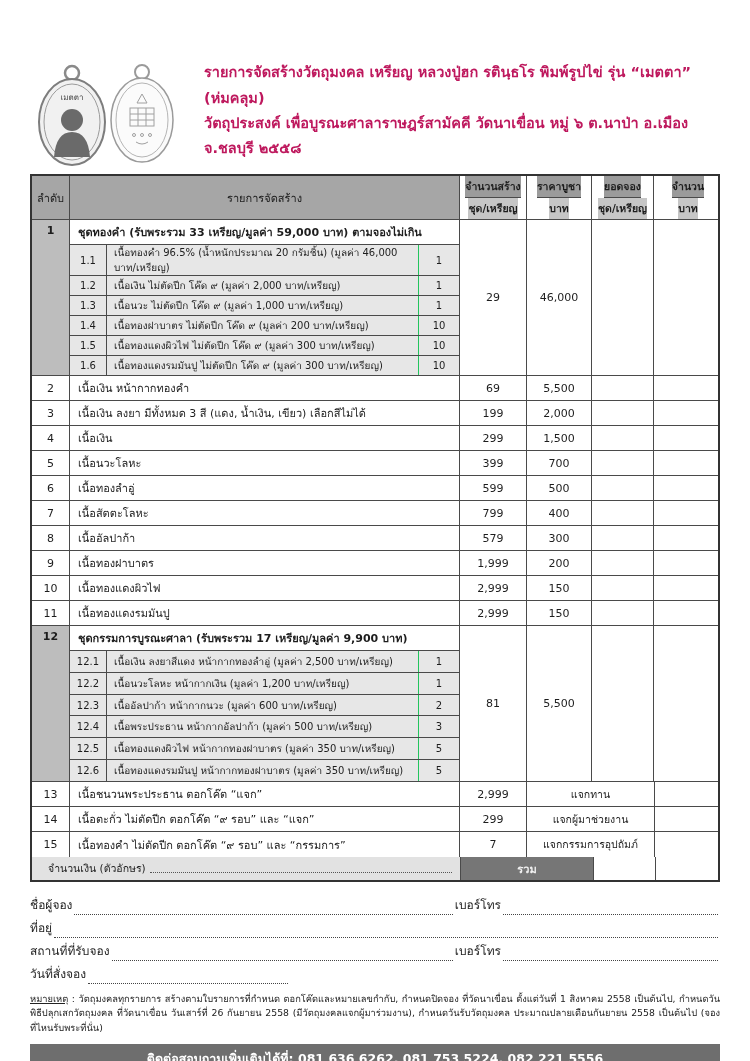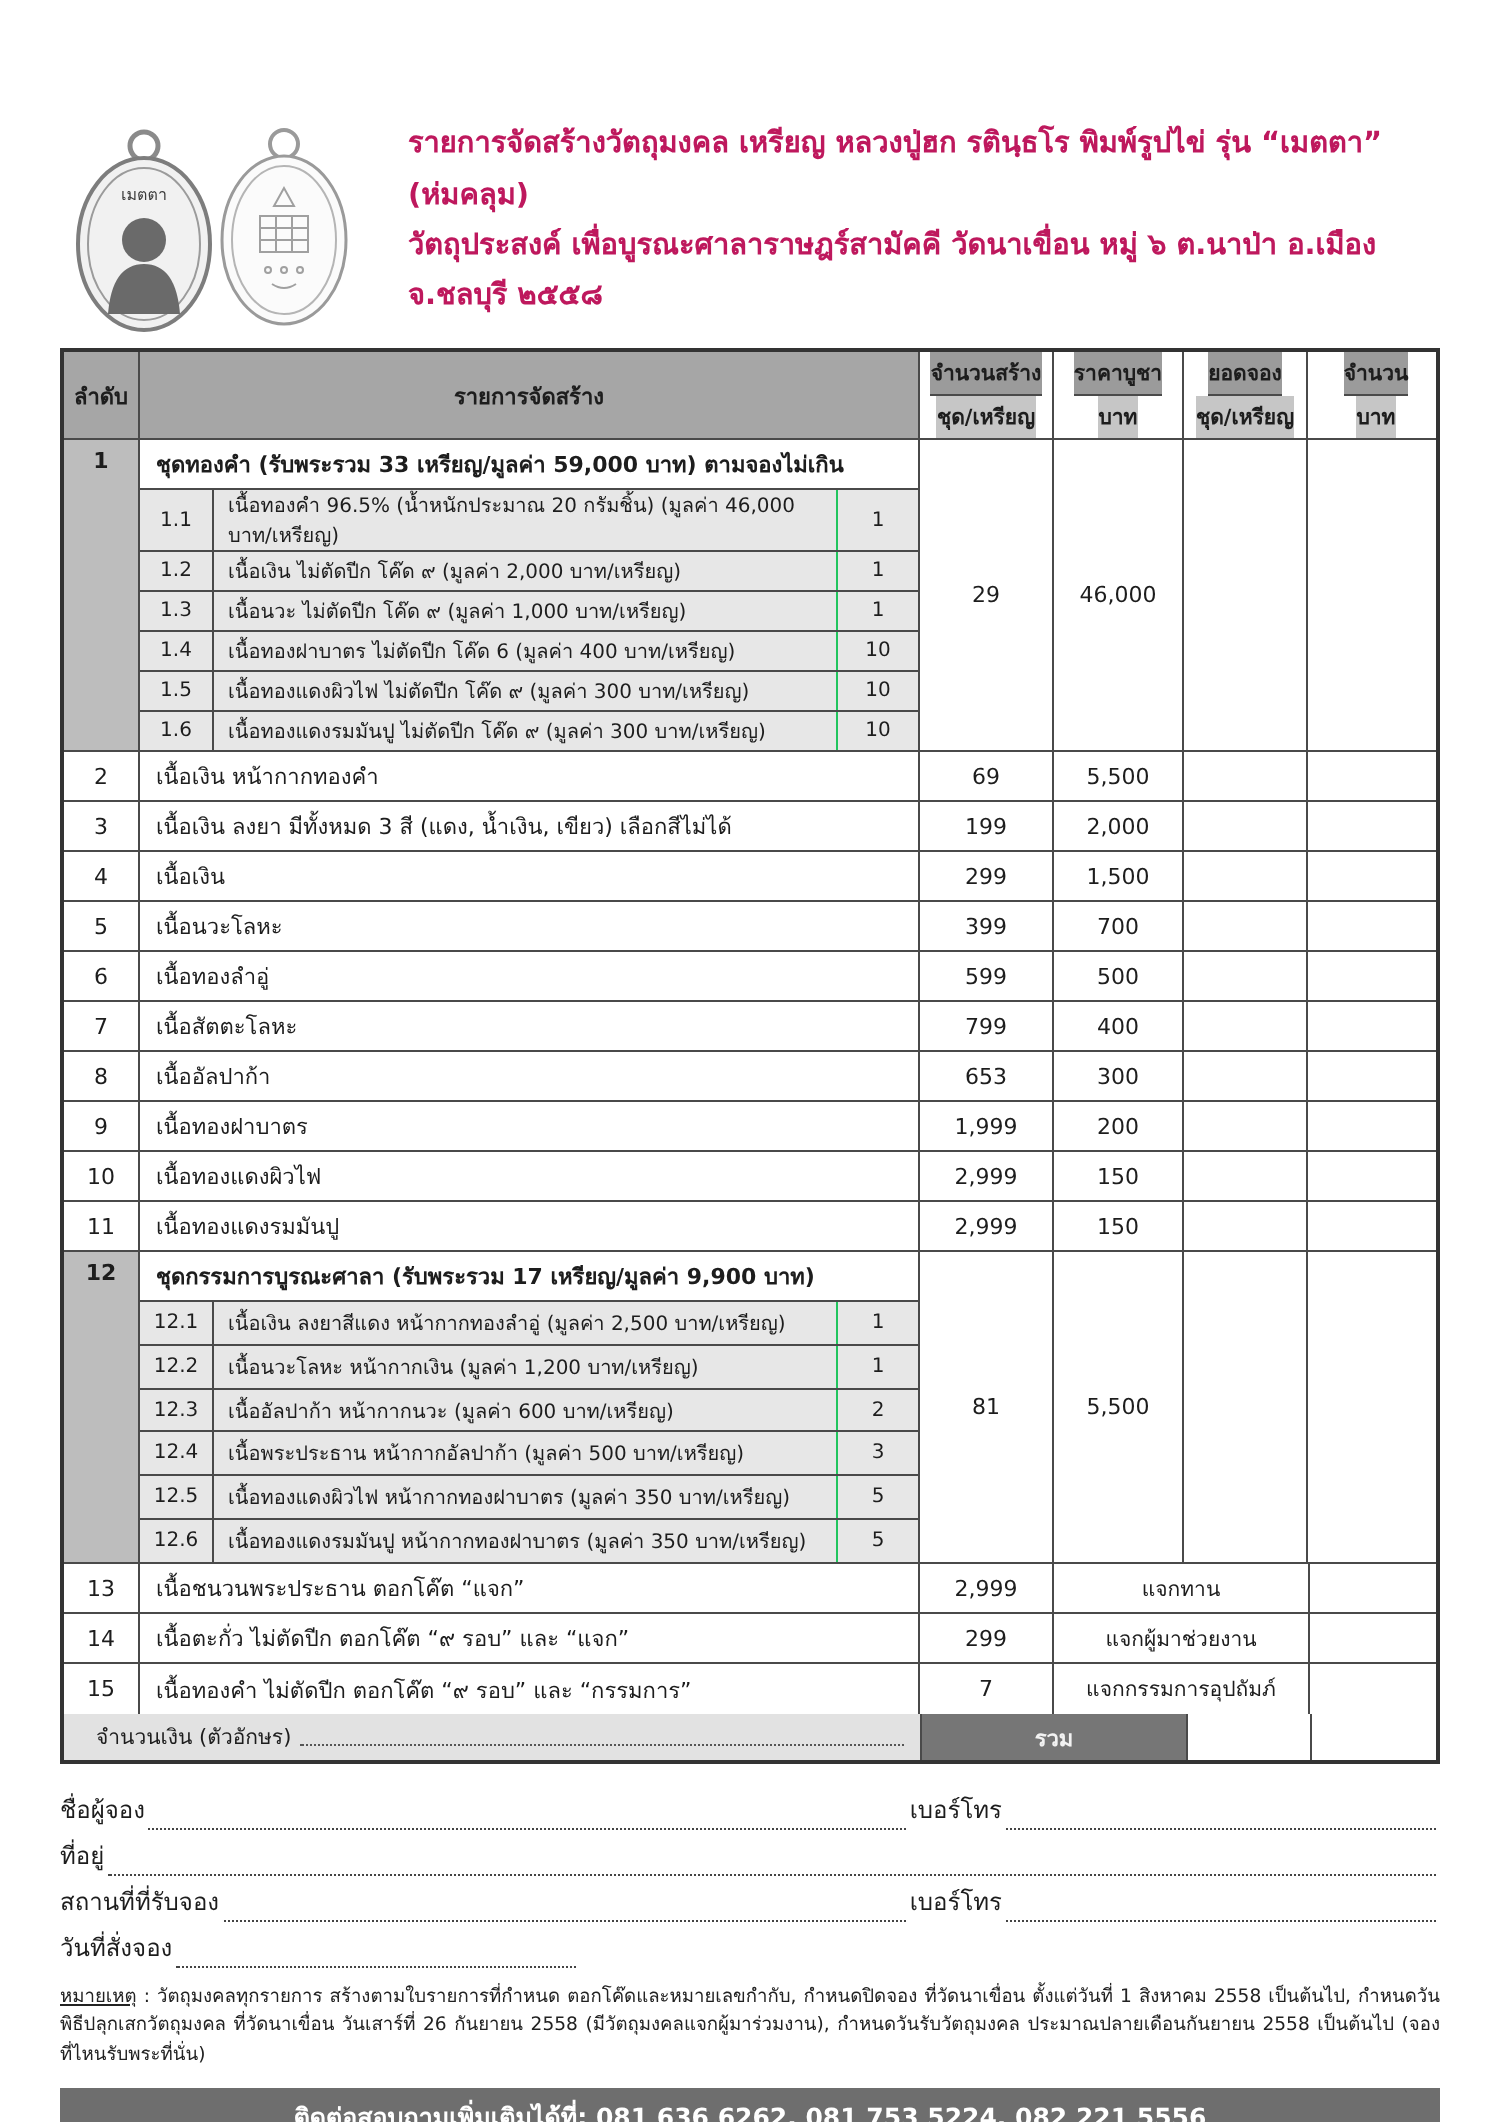--- a/index.html
+++ b/index.html
@@ -32,21 +32,21 @@
   .c-price   { width: 65px;  flex: 0 0 65px; }
   .c-booked  { width: 62px;  flex: 0 0 62px; }
   .c-amount  { width: 68px;  flex: 0 0 68px; }
 
   
   .thead .hc { display:flex; flex-direction:column; }
   .hc .h-top, .hc .h-bot { flex:1; display:flex; align-items:center; justify-content:center;
       font-size: 10.5px; font-weight: 600; }
   .hc .h-top { background:#9b9b9b; border-bottom:1px solid #4a4a4a; }
   .hc .h-bot { background:#c6c6c6; }
-  .hc.span2 { background:#a6a6a6; align-items:center; justify-content:center; font-weight:700; font-size:11px; }
+  .hc.span2 { background:#a6a6a6; align-items:center; justify-content:center; font-weight:400; font-size:11px; }
   .thead { height: 44px; }
 
   
   .r-simple { height: 25px; }
   .r-simple .c-item { justify-content: flex-start; padding-left: 8px; text-align: left; }
 
   
   .r-group .c-no { background:#bdbdbd; align-items:flex-start; padding-top:4px; font-weight:600; }
   .g-items { width:390px; flex:0 0 390px; border-right:1px solid #4a4a4a; display:flex; flex-direction:column; }
   .g-title { height: 24px; display:flex; align-items:center; padding-left:8px;
@@ -161,21 +161,21 @@
               <div class="sub-desc">เนื้อเงิน ไม่ตัดปีก โค๊ด ๙ (มูลค่า 2,000 บาท/เหรียญ)</div>
               <div class="sub-count num">1</div>
             </div>
             <div class="sub-row">
               <div class="sub-no num">1.3</div>
               <div class="sub-desc">เนื้อนวะ ไม่ตัดปีก โค๊ด ๙ (มูลค่า 1,000 บาท/เหรียญ)</div>
               <div class="sub-count num">1</div>
             </div>
             <div class="sub-row">
               <div class="sub-no num">1.4</div>
-              <div class="sub-desc">เนื้อทองฝาบาตร ไม่ตัดปีก โค๊ด 6 (มูลค่า 400 บาท/เหรียญ)</div>
+              <div class="sub-desc">เนื้อทองฝาบาตร ไม่ตัดปีก โค๊ด ๙ (มูลค่า 200 บาท/เหรียญ)</div>
               <div class="sub-count num">10</div>
             </div>
             <div class="sub-row">
               <div class="sub-no num">1.5</div>
               <div class="sub-desc">เนื้อทองแดงผิวไฟ ไม่ตัดปีก โค๊ด ๙ (มูลค่า 300 บาท/เหรียญ)</div>
               <div class="sub-count num">10</div>
             </div>
             <div class="sub-row">
               <div class="sub-no num">1.6</div>
               <div class="sub-desc">เนื้อทองแดงรมมันปู ไม่ตัดปีก โค๊ด ๙ (มูลค่า 300 บาท/เหรียญ)</div>
@@ -231,21 +231,21 @@
           <div class="cell c-no num">7</div>
           <div class="cell c-item">เนื้อสัตตะโลหะ</div>
           <div class="cell c-qty num">799</div>
           <div class="cell c-price num">400</div>
           <div class="cell c-booked num"></div>
           <div class="cell c-amount num"></div>
         </div>
         <div class="trow r-simple">
           <div class="cell c-no num">8</div>
           <div class="cell c-item">เนื้ออัลปาก้า</div>
-          <div class="cell c-qty num">653</div>
+          <div class="cell c-qty num">579</div>
           <div class="cell c-price num">300</div>
           <div class="cell c-booked num"></div>
           <div class="cell c-amount num"></div>
         </div>
         <div class="trow r-simple">
           <div class="cell c-no num">9</div>
           <div class="cell c-item">เนื้อทองฝาบาตร</div>
           <div class="cell c-qty num">1,999</div>
           <div class="cell c-price num">200</div>
           <div class="cell c-booked num"></div>

